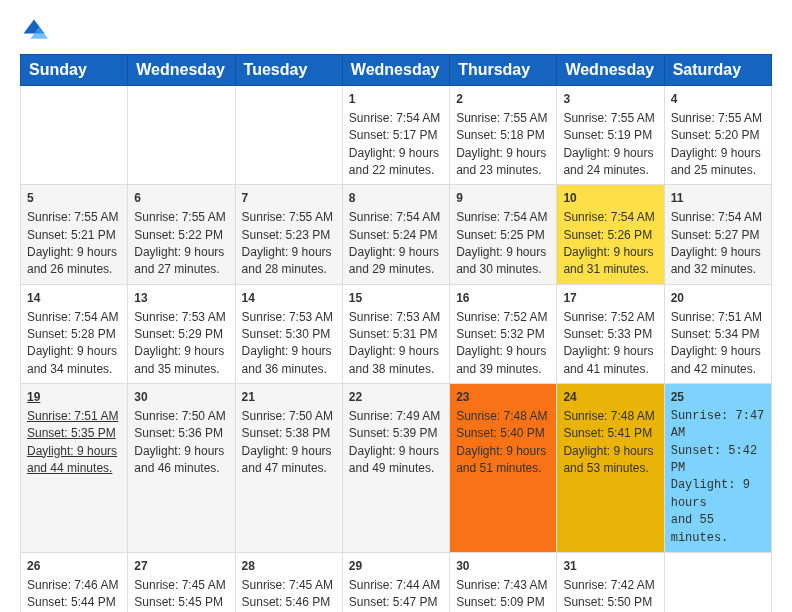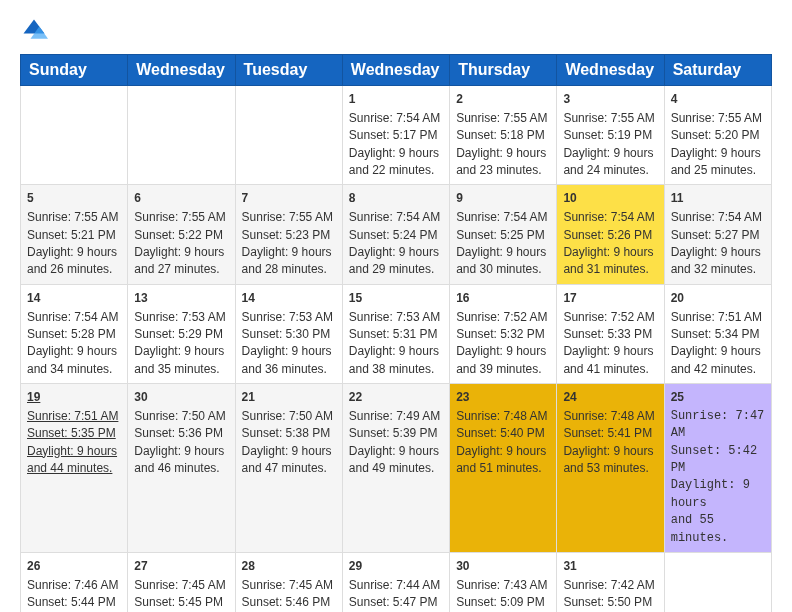--- a/index.html
+++ b/index.html
@@ -283,35 +283,35 @@
 Daylight: 9 hours
 and 47 minutes.</div>
           </td>
           <td style="background: rgb(245, 245, 245);">
             <span class="day-number">22</span>
             <div class="day-info" style="white-space: pre-line;">Sunrise: 7:49 AM
 Sunset: 5:39 PM
 Daylight: 9 hours
 and 49 minutes.</div>
           </td>
-          <td style="background: #eab308;">
+          <td style="background: #f97316;">
             <span class="day-number">23</span>
             <div class="day-info" style="white-space: pre-line;">Sunrise: 7:48 AM
 Sunset: 5:40 PM
 Daylight: 9 hours
 and 51 minutes.</div>
           </td>
           <td style="background: #eab308;">
             <span class="day-number">24</span>
             <div class="day-info" style="white-space: pre-line;">Sunrise: 7:48 AM
 Sunset: 5:41 PM
 Daylight: 9 hours
 and 53 minutes.</div>
           </td>
-          <td style="background: #c4b5fd;">
+          <td style="background: #7dd3fc;">
             <span class="day-number">25</span>
             <div class="day-info" style="white-space: pre-line; font-family: Liberation Mono, monospace;">Sunrise: 7:47 AM
 Sunset: 5:42 PM
 Daylight: 9 hours
 and 55 minutes.</div>
           </td>
         </tr>
         <tr>
           <td>
             <span class="day-number">26</span>

